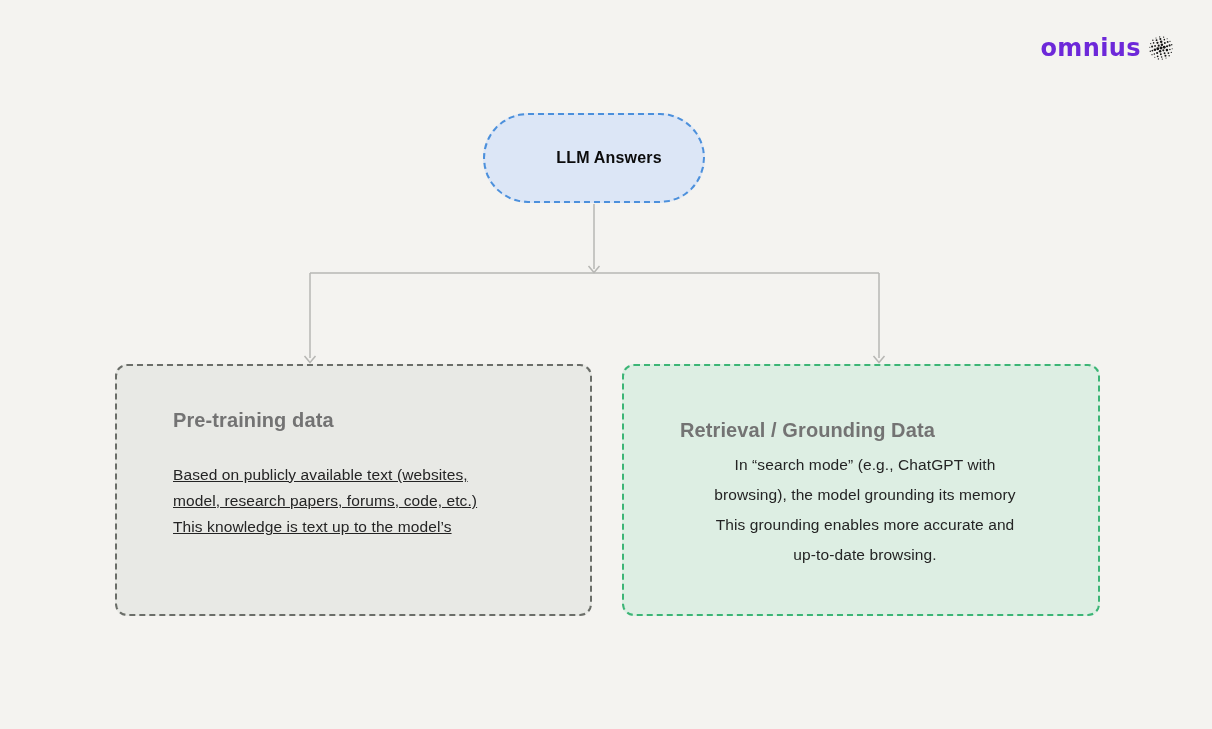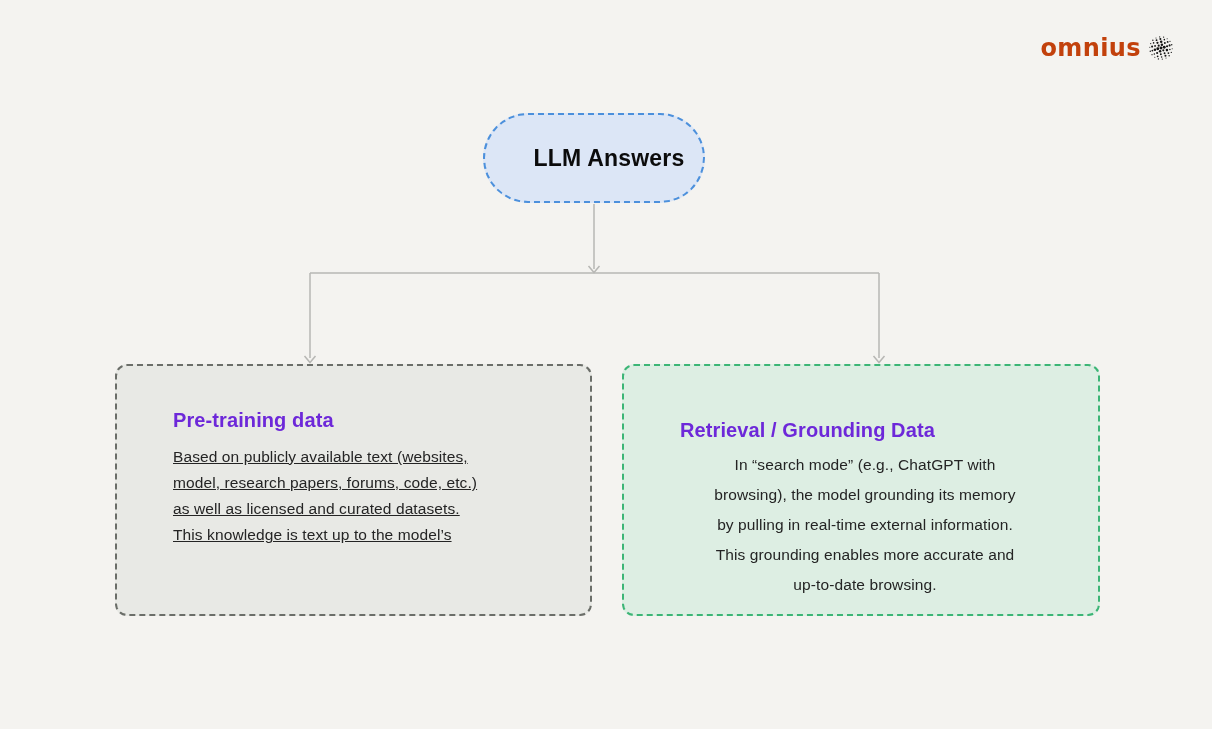--- a/index.html
+++ b/index.html
@@ -13,35 +13,35 @@
   }
 
   
   .logo {
     position: absolute; top: 35px; right: 38px;
     display: flex; align-items: center; gap: 7px;
   }
   .logo-text {
     font-family: "DejaVu Sans", sans-serif;
     font-weight: 700; font-size: 24px; line-height: 1;
-    letter-spacing: 0.4px; color: #c2410c;
+    letter-spacing: 0.4px; color: #6d28d9;
   }
   .logo-icon { width: 26px; height: 26px; display: block; }
 
   
   .root-node {
     position: absolute; left: 483px; top: 113px;
     width: 222px; height: 90px; box-sizing: border-box;
     background: #dce6f6;
     border: 2px dashed #4c90dc;
     border-radius: 46px;
     display: flex; align-items: center; justify-content: center;
   }
   .root-label {
-    font-size: 23px; font-weight: 700; color: #0c0c0c; letter-spacing: 0.2px; margin-left: 30px;
+    font-size: 16px; font-weight: 700; color: #0c0c0c; letter-spacing: 0.2px; margin-left: 30px;
   }
 
   
   .connectors {
     position: absolute; left: 0; top: 0;
     width: 1212px; height: 729px;
     pointer-events: none;
   }
 
   
@@ -55,22 +55,22 @@
     border: 2px dashed #6b6e69;
     padding: 42px 52px 0 56px;
   }
   .branch-1 {
     left: 622px; width: 478px;
     background: #ddeee3;
     border: 2px dashed #3cb576;
     padding: 52px 48px 0 56px;
   }
   .branch-title {
-    font-size: 20px; font-weight: 700; color: #6d28d9;
-    line-height: 24px; margin: 0 0 12px 0; letter-spacing: 0.1px;
+    font-size: 20px; font-weight: 700; color: #737373;
+    line-height: 24px; margin: 0 0 30px 0; letter-spacing: 0.1px;
   }
   .branch-1 .branch-title { margin-bottom: 8px; }
   .branch-body { font-size: 15.5px; color: #242424; letter-spacing: 0.1px; }
   .branch-0 .branch-body { line-height: 26px; text-decoration: underline; }
   .branch-1 .branch-body { line-height: 30px; text-align: center; }
   .body-line { display: block; white-space: nowrap; }
 </style>
 </head>
 <body>
 
@@ -149,27 +149,25 @@
 
 <div class="root-node">
   <span class="root-label">LLM Answers</span>
 </div>
 
 <div class="branch branch-0">
   <h2 class="branch-title">Pre-training data</h2>
   <div class="branch-body">
     <span class="body-line">Based on publicly available text (websites,</span>
     <span class="body-line">model, research papers, forums, code, etc.)</span>
-    <span class="body-line">as well as licensed and curated datasets.</span>
     <span class="body-line">This knowledge is text up to the model’s</span>
   </div>
 </div>
 
 <div class="branch branch-1">
   <h2 class="branch-title">Retrieval / Grounding Data</h2>
   <div class="branch-body">
     <span class="body-line">In “search mode” (e.g., ChatGPT with</span>
     <span class="body-line">browsing), the model grounding its memory</span>
-    <span class="body-line">by pulling in real-time external information.</span>
     <span class="body-line">This grounding enables more accurate and</span>
     <span class="body-line">up-to-date browsing.</span>
   </div>
 </div>
 
 </body></html>

